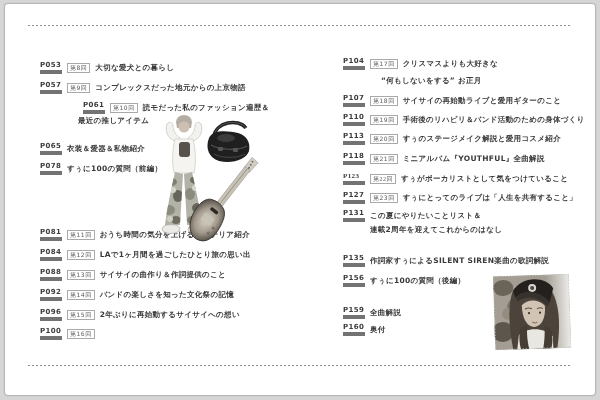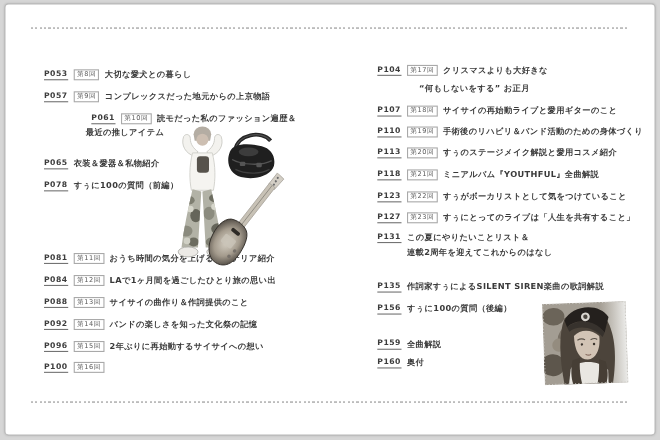--- a/index.html
+++ b/index.html
@@ -16,21 +16,21 @@
   .dotline{
     position:absolute;left:28px;width:542px;height:1px;
     background:repeating-linear-gradient(90deg,#8f8f8f 0 2px,transparent 2px 4px);
   }
   .entry-row{
     position:absolute;display:flex;align-items:center;height:13px;
     white-space:nowrap;color:#3c3c3c;
   }
   .pnum{
     font-size:7px;font-weight:bold;letter-spacing:.4px;color:#3c3c3c;
-    border-bottom:1px solid #737373;padding-bottom:1px;width:22px;
+    border-bottom:4px solid #737373;padding-bottom:1px;width:22px;
     margin-right:5px;flex:0 0 auto;
   }
   .badge{
     font-size:6px;color:#5a5a5a;border:1px solid #a9a9a9;
     padding:0 2px;line-height:8px;margin-right:5px;letter-spacing:.5px;flex:0 0 auto;
   }
   .title,.line2{
     font-size:7.5px;font-weight:600;letter-spacing:.3px;color:#3a3a3a;
   }
   .line2{position:absolute;white-space:nowrap;height:13px;line-height:13px;}
@@ -116,21 +116,21 @@
     <div class="entry-row" style="left: 343px; top: 132px;">
       <span class="pnum">P113</span>
       <span class="badge">第20回</span>
       <span class="title">すぅのステージメイク解説と愛用コスメ紹介</span>
     </div>
     <div class="entry-row" style="left: 343px; top: 152px;">
       <span class="pnum">P118</span>
       <span class="badge">第21回</span>
       <span class="title">ミニアルバム『YOUTHFUL』全曲解説</span>
     </div>
-    <div class="entry-row" style="left: 343px; top: 172px;">
+    <div class="entry-row" style="left: 343px; top: 172px; font-family: Liberation Serif, serif;">
       <span class="pnum">P123</span>
       <span class="badge">第22回</span>
       <span class="title">すぅがボーカリストとして気をつけていること</span>
     </div>
     <div class="entry-row" style="left: 343px; top: 191px;">
       <span class="pnum">P127</span>
       <span class="badge">第23回</span>
       <span class="title">すぅにとってのライブは「人生を共有すること」</span>
     </div>
     <div class="entry-row" style="left: 343px; top: 209px;">

